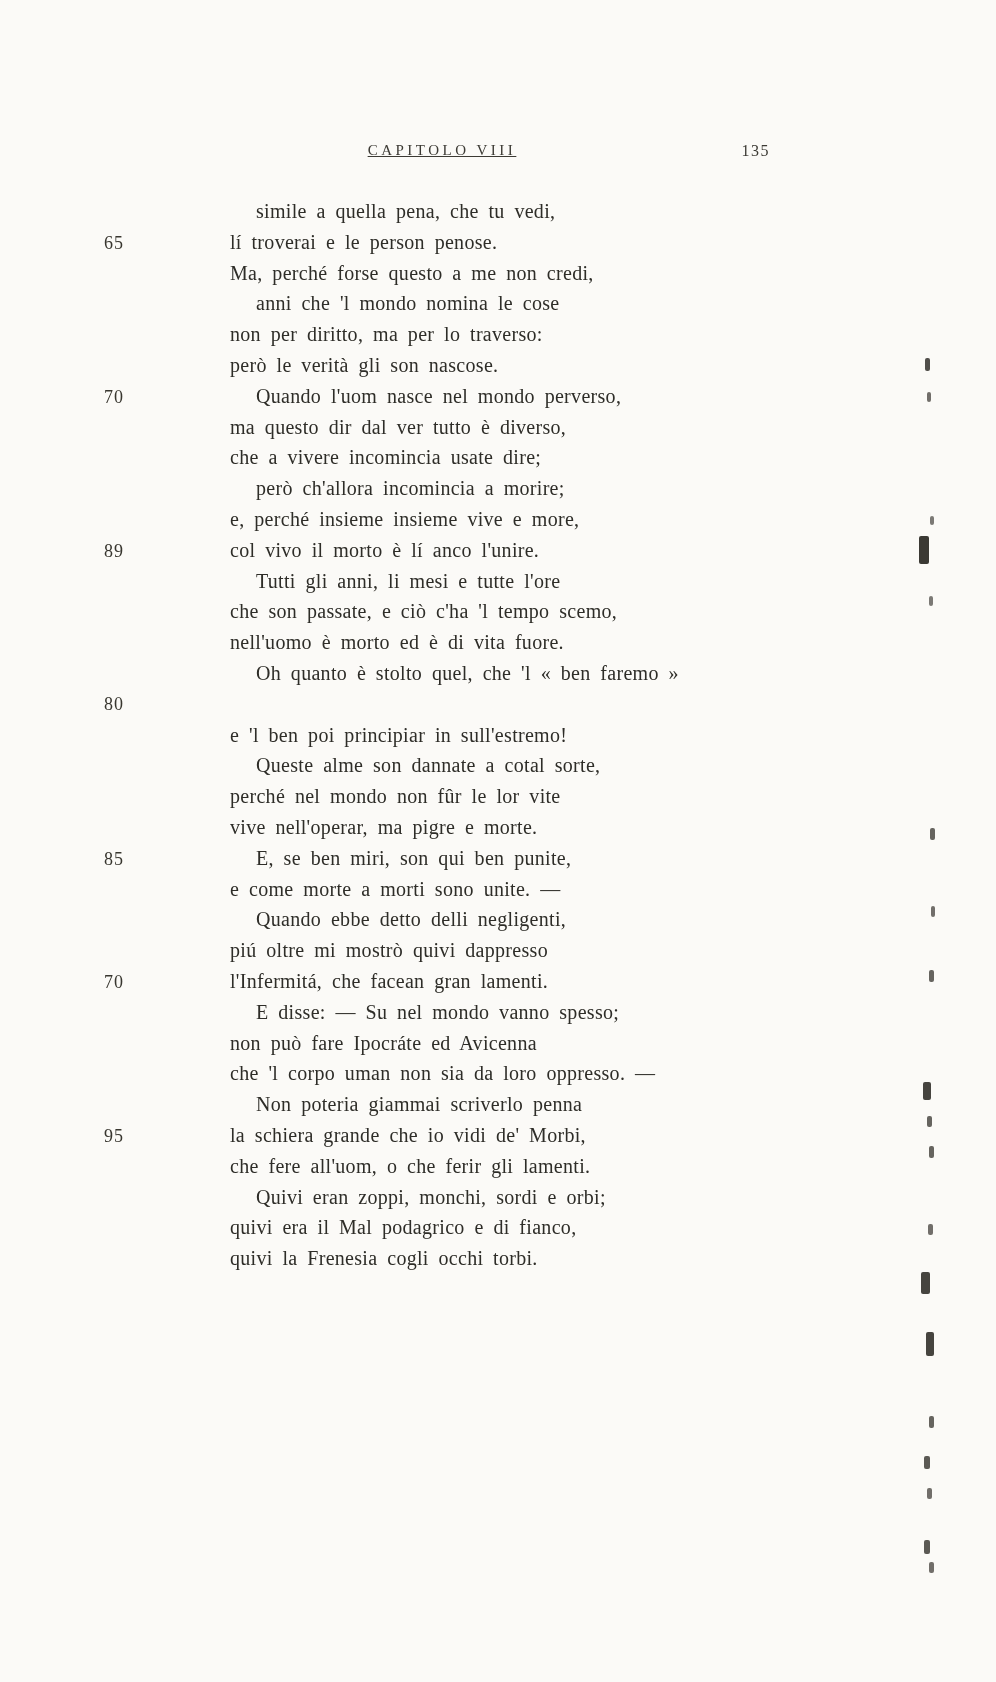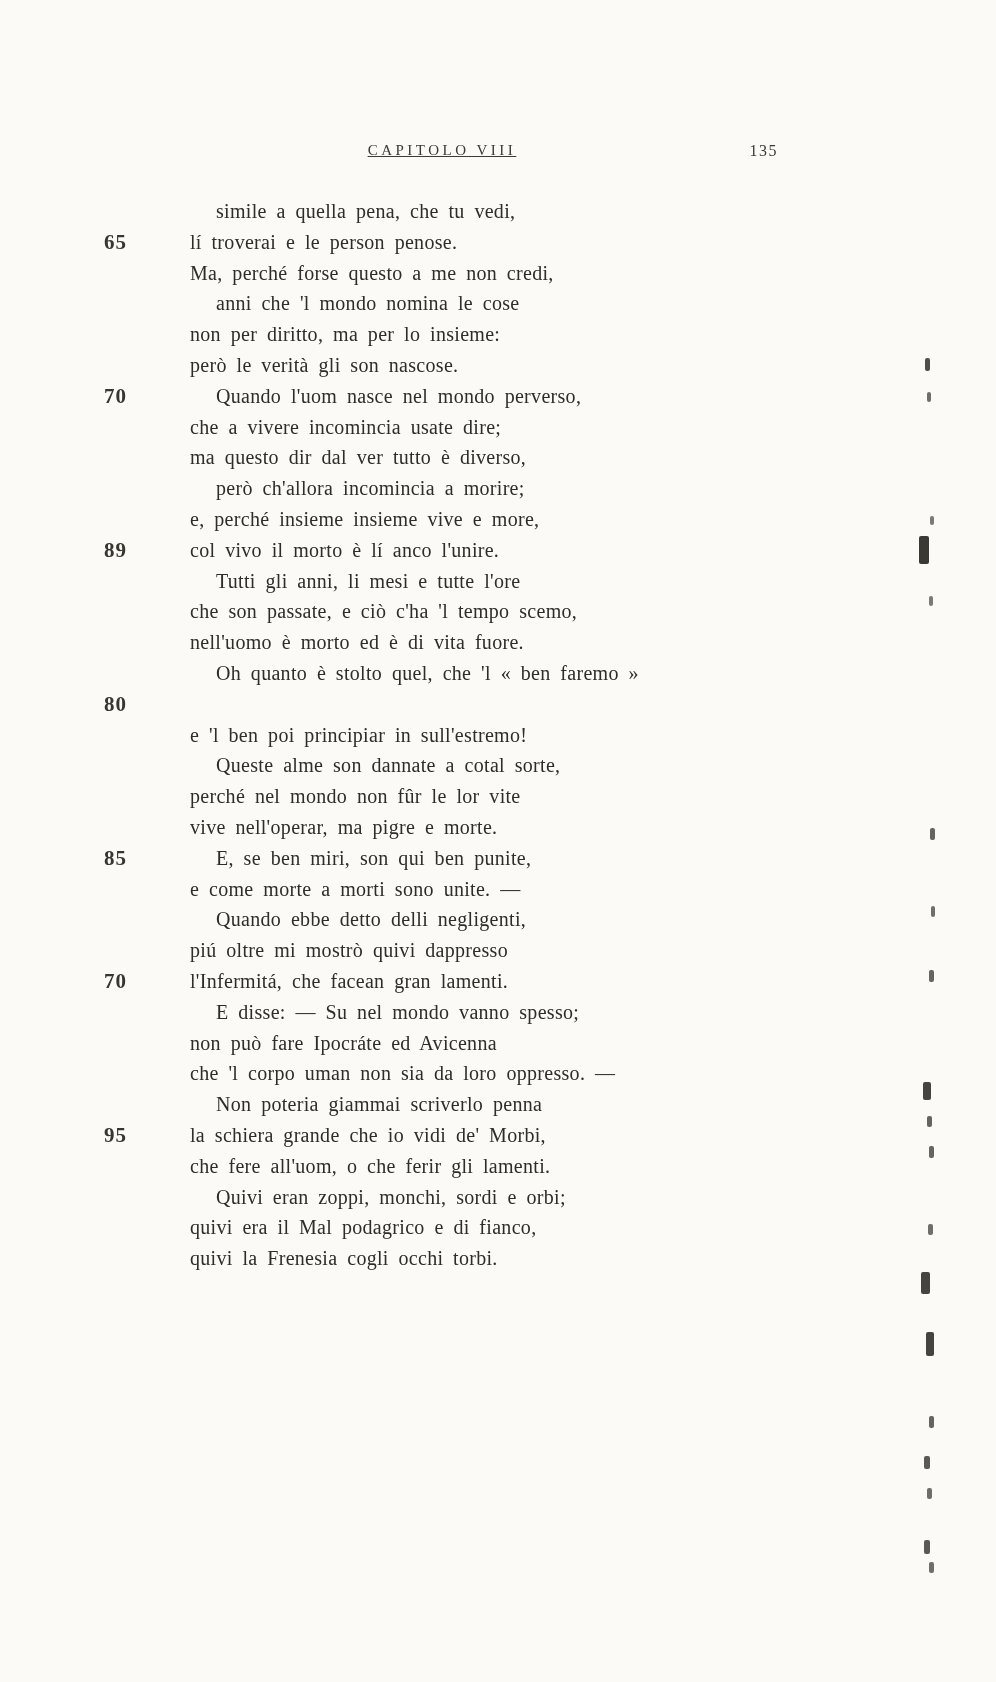--- a/index.html
+++ b/index.html
@@ -11,26 +11,26 @@
     position:relative;
     overflow:hidden;
   }
   .page-inner{position:absolute;left:104px;top:142px;width:676px;}
   .header{position:relative;height:30px;margin-bottom:24px;}
   .header .title{
     position:absolute;left:0;right:0;text-align:center;
     font-size:15px;letter-spacing:3.5px;color:#3c3a34;text-decoration:underline;
   }
   .header .pagenum{
-    position:absolute;right:2px;top:0;font-size:16px;color:#3c3a34;letter-spacing:1.5px;
+    position:absolute;right:10px;top:0;font-size:16px;color:#3c3a34;letter-spacing:1.5px;
   }
   .poem{font-size:20px;}
   .line{display:flex;height:30.8px;line-height:30.8px;align-items:baseline;}
-  .num{width:86px;flex:0 0 86px;font-size:21px;color:#38362f;letter-spacing:1px;font-weight:bold;}
-  .text{word-spacing:4.5px;letter-spacing:0.3px;white-space:nowrap;}
+  .num{width:86px;flex:0 0 86px;font-size:18px;color:#38362f;letter-spacing:1px;}
+  .text{word-spacing:4.5px;letter-spacing:0.3px;white-space:nowrap;margin-left:40px;}
   .text.indent{padding-left:26px;}
   .mark{position:absolute;background:#26231e;border-radius:2px;}
 </style>
 </head>
 <body>
 
 <div class="page-inner">
   <div class="header">
     <div class="title">CAPITOLO VIII</div>
     <div class="pagenum">135</div>
@@ -47,37 +47,37 @@
       <div class="line">
     <span class="num"></span>
     <span class="text">Ma, perché forse questo a me non credi,</span>
   </div>
       <div class="line">
     <span class="num"></span>
     <span class="text indent">anni che 'l mondo nomina le cose</span>
   </div>
       <div class="line">
     <span class="num"></span>
-    <span class="text">non per diritto, ma per lo insieme:</span>
+    <span class="text">non per diritto, ma per lo traverso:</span>
   </div>
       <div class="line">
     <span class="num"></span>
     <span class="text">però le verità gli son nascose.</span>
   </div>
       <div class="line">
     <span class="num">70</span>
     <span class="text indent">Quando l'uom nasce nel mondo perverso,</span>
   </div>
       <div class="line">
     <span class="num"></span>
+    <span class="text">ma questo dir dal ver tutto è diverso,</span>
+  </div>
+      <div class="line">
+    <span class="num"></span>
     <span class="text">che a vivere incomincia usate dire;</span>
-  </div>
-      <div class="line">
-    <span class="num"></span>
-    <span class="text">ma questo dir dal ver tutto è diverso,</span>
   </div>
       <div class="line">
     <span class="num"></span>
     <span class="text indent">però ch'allora incomincia a morire;</span>
   </div>
       <div class="line">
     <span class="num"></span>
     <span class="text">e, perché insieme insieme vive e more,</span>
   </div>
       <div class="line">

